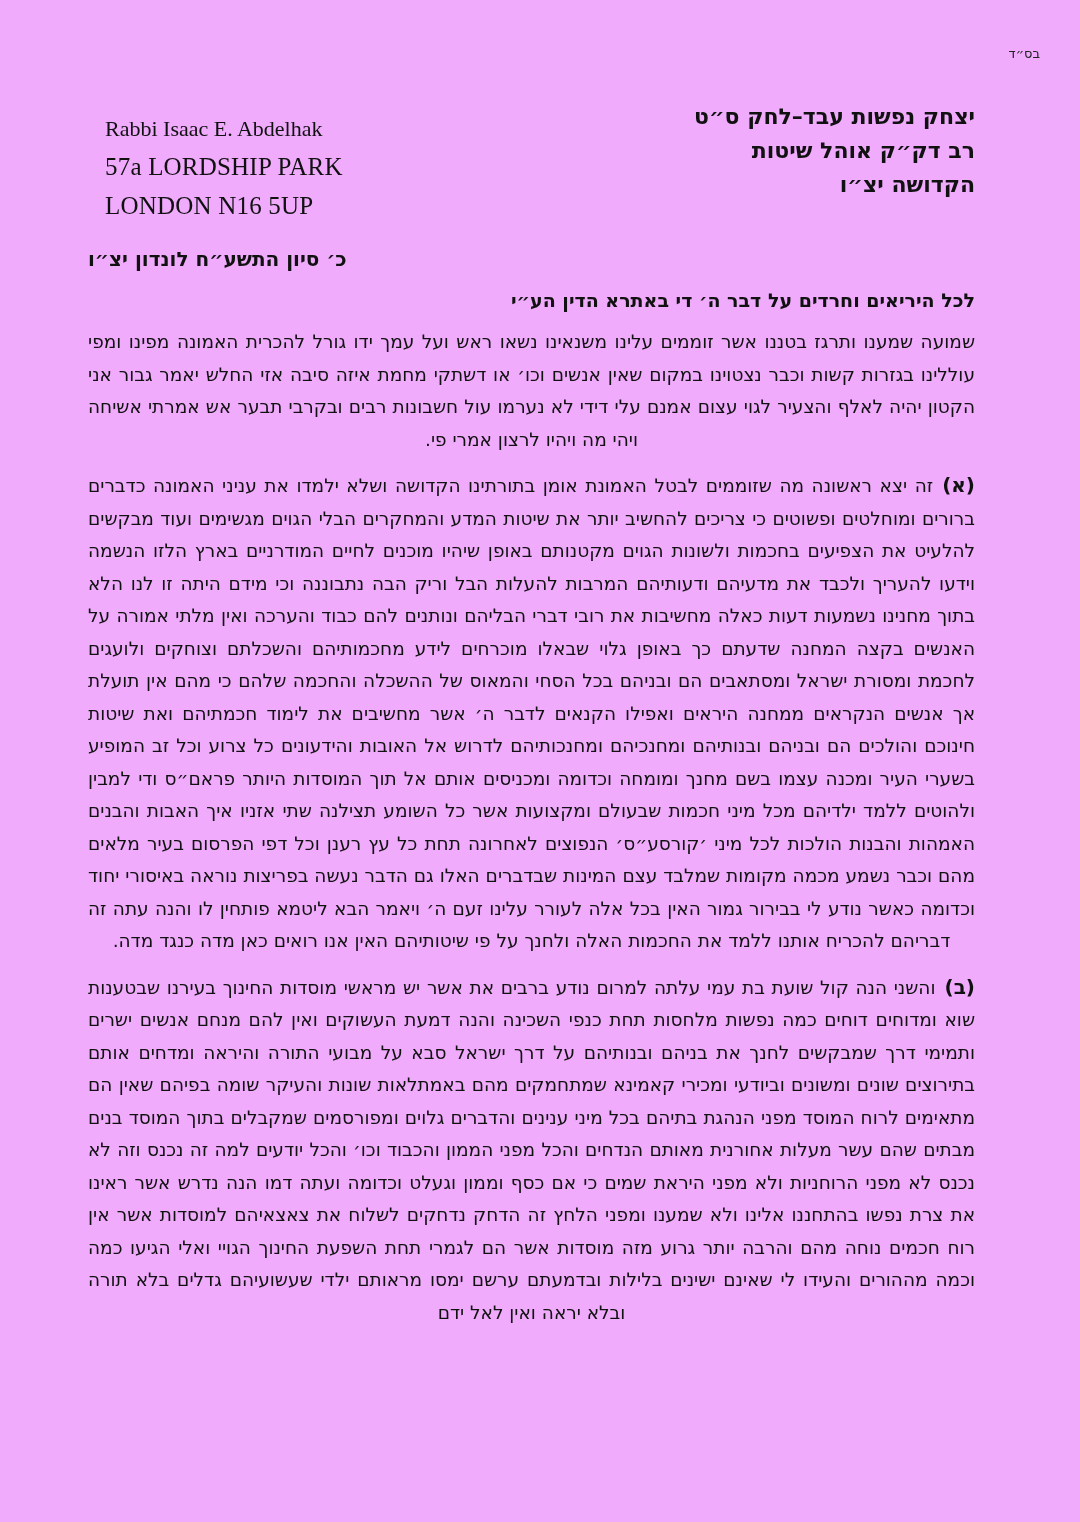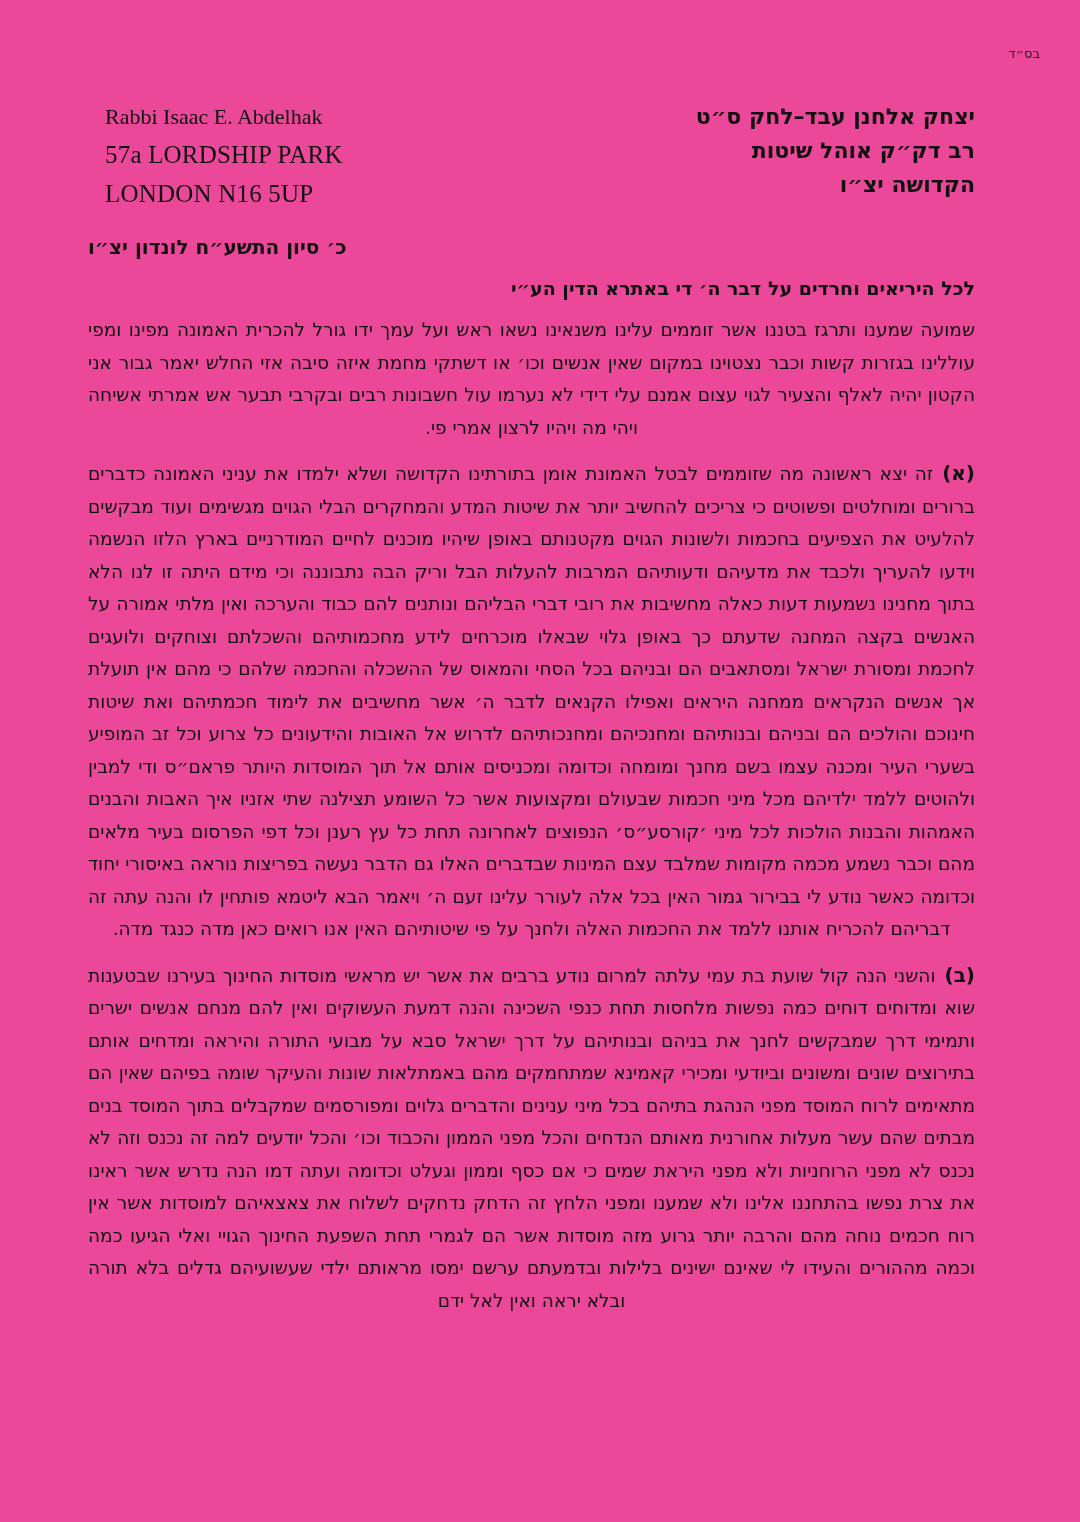--- a/index.html
+++ b/index.html
@@ -5,21 +5,21 @@
   html, body {
     margin: 0;
     padding: 0;
     background: #888;
   }
   .page {
     position: relative;
     width: 1080px;
     height: 1522px;
     margin: 0 auto;
-    background: #ec4899;
+    background: #f0abfc;
     color: #1a1a1a;
     overflow: hidden;
     font-family: "DejaVu Sans", sans-serif;
   }
   .bsd {
     position: absolute;
     top: 46px;
     right: 40px;
     font-size: 13px;
     color: #222;
@@ -29,20 +29,21 @@
     display: flex;
     justify-content: space-between;
     align-items: flex-start;
     padding: 104px 105px 0 105px;
   }
   .lh-english {
     direction: ltr;
     text-align: left;
     font-family: "Liberation Serif", serif;
     color: #111;
+    margin-top: 12px;
   }
   .lh-english .lh-name {
     font-size: 22px;
     margin-bottom: 11px;
   }
   .lh-english .lh-addr {
     font-size: 25px;
     margin-bottom: 11px;
     letter-spacing: 0.2px;
   }
@@ -99,21 +100,21 @@
 
   <div class="bsd">בס״ד</div>
 
   <div class="letterhead">
     <div class="lh-english">
       <div class="lh-name">Rabbi Isaac E. Abdelhak</div>
       <div class="lh-addr">57a LORDSHIP PARK</div>
       <div class="lh-addr">LONDON N16 5UP</div>
     </div>
     <div class="lh-hebrew">
-      <div>יצחק אלחנן עבד–לחק ס״ט</div>
+      <div>יצחק נפשות עבד–לחק ס״ט</div>
       <div>רב דק״ק אוהל שיטות</div>
       <div>הקדושה יצ״ו</div>
     </div>
   </div>
 
   <div class="date-line">כ׳ סיון התשע״ח לונדון יצ״ו</div>
 
   <div class="salutation">לכל היריאים וחרדים על דבר ה׳ די באתרא הדין הע״י</div>
 
   <div class="letter-body">

